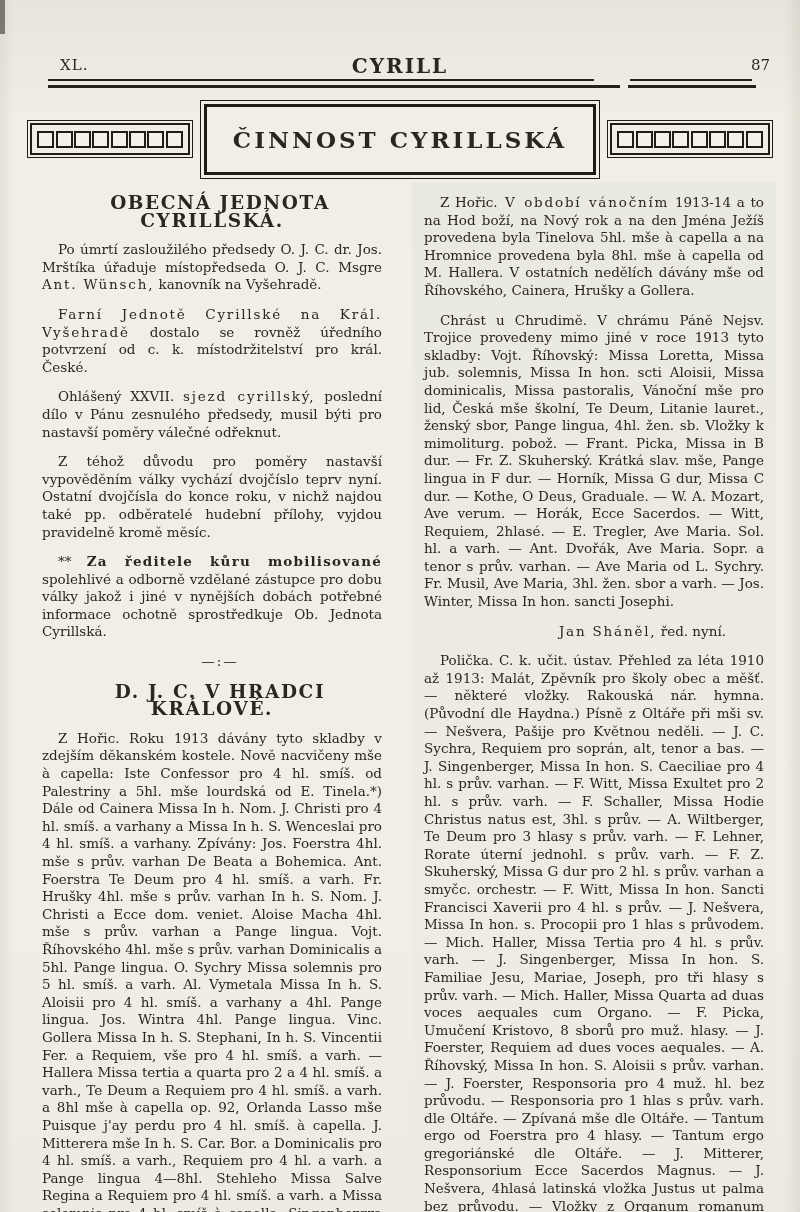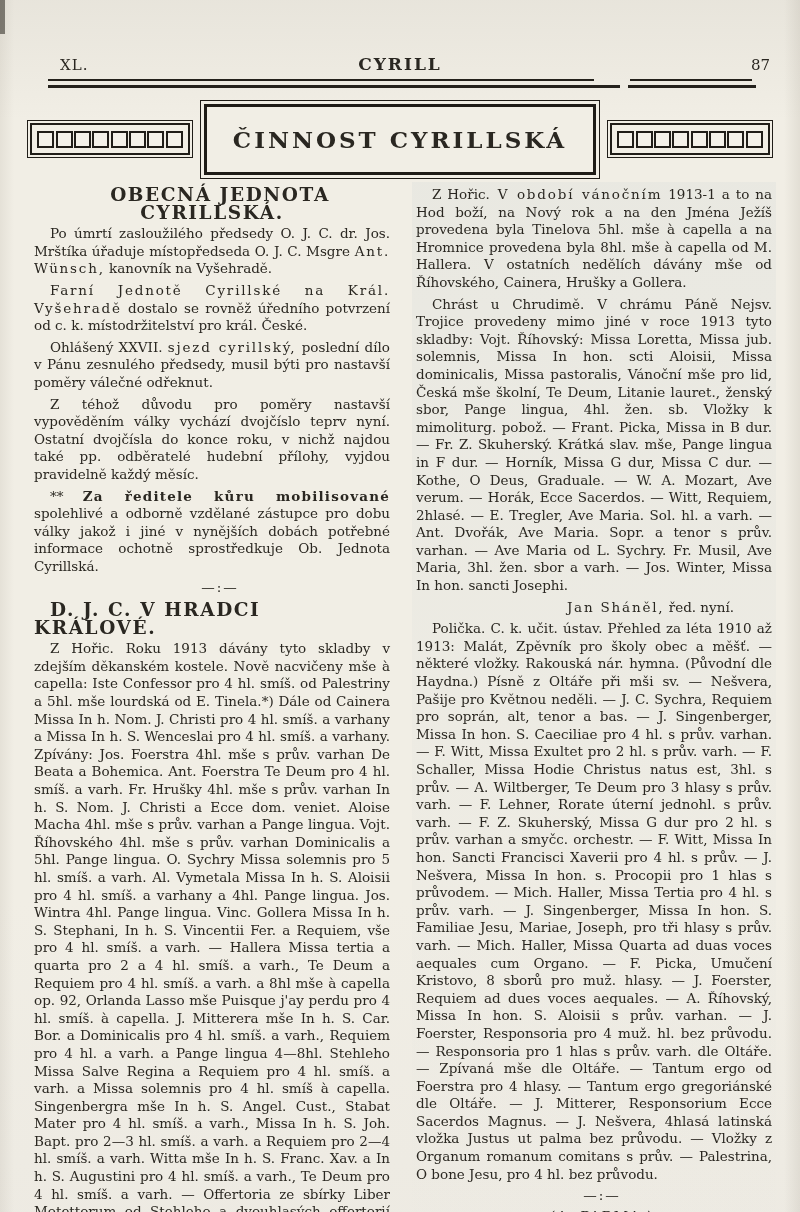--- a/index.html
+++ b/index.html
@@ -12,42 +12,42 @@
     position:relative;width:800px;height:1212px;
     background:
       linear-gradient(90deg, rgba(120,110,95,0.10) 0, rgba(120,110,95,0) 14px),
       linear-gradient(270deg, rgba(120,110,95,0.12) 0, rgba(120,110,95,0) 16px),
       linear-gradient(180deg, rgba(150,145,135,0.10) 0, rgba(150,145,135,0) 120px, rgba(150,145,135,0) 900px, rgba(235,232,225,0.6) 1212px),
       #f1eee5;
     color:#2a2721;
   }
   
   .head-vol{position:absolute;top:56px;left:60px;font-size:15px;letter-spacing:1px;}
-  .head-title{position:absolute;top:54px;left:0;right:0;text-align:center;font-size:17px;font-weight:700;letter-spacing:2px;}
+  .head-title{position:absolute;top:54px;left:0;right:0;text-align:center;font-size:20px;font-weight:700;letter-spacing:2px;}
   .head-page{position:absolute;top:56px;right:30px;font-size:15px;}
   .rule{position:absolute;background:#25221c;}
   .rule-thin-l{top:79px;left:48px;width:546px;height:2px;}
   .rule-thin-r{top:79px;left:630px;width:122px;height:2px;}
   .rule-thick-l{top:85px;left:48px;width:572px;height:3px;}
   .rule-thick-r{top:85px;left:628px;width:128px;height:3px;}
   
   .banner{position:absolute;top:106px;left:30px;right:30px;height:66px;display:flex;align-items:center;}
   .strip{flex:1;height:28px;border:2px solid #201d18;outline:1px solid #201d18;outline-offset:2px;
          display:flex;align-items:center;justify-content:space-evenly;padding:0 4px;background:#f1eee5;}
   .square{width:13px;height:13px;border:2px solid #201d18;background:#f4f1e9;}
   .banner-box{border:3px solid #1e1b16;outline:1px solid #1e1b16;outline-offset:3px;background:#f1eee5;
               padding:19px 26px;margin:0 14px;white-space:nowrap;
               font-size:23px;font-weight:700;letter-spacing:3px;}
   
   .columns{position:absolute;top:182px;left:30px;right:24px;display:flex;gap:18px;}
   .col{width:364px;font-size:13.5px;line-height:17.6px;text-align:justify;}
   .col-right{background:linear-gradient(180deg, rgba(185,198,204,0.14), rgba(185,198,204,0.06) 55%, rgba(185,198,204,0) 90%);}
-  .col p{margin:4px;text-indent:16px;}
+  .col p{margin:12px;text-indent:16px;}
   .sec-heading{font-size:18.5px;font-weight:700;letter-spacing:1.6px;text-align:center;margin:2px 0 8px 0;text-indent:0;}
-  .sec-heading-2{font-size:18.5px;font-weight:700;letter-spacing:1.6px;text-align:left;margin:8px 0 8px 0;text-indent:0;}
+  .sec-heading-2{font-size:18.5px;font-weight:700;letter-spacing:1.6px;text-align:center;margin:8px 0 8px 0;text-indent:0;}
   .sec-heading-big{font-size:20px;font-weight:700;letter-spacing:6px;text-align:center;margin:10px 0 2px 0;text-indent:0;}
   .sec-subheading{font-size:14px;letter-spacing:1.5px;text-align:center;margin:0 0 8px 0;text-indent:0;}
   .divider{text-align:center;margin:4px 0 4px 0;text-indent:0;letter-spacing:2px;}
   .signature-indent{text-align:right;padding-right:38px;text-indent:0;}
   
   .sg-n{}
   .sg-b{font-weight:400;}
   .sg-sp{letter-spacing:1.8px;}
   .sg-bsp{font-weight:700;letter-spacing:1.2px;}
   .corner-mark{position:absolute;top:0;left:0;width:5px;height:34px;background:rgba(40,36,30,0.55);}
@@ -90,30 +90,30 @@
       </div>
   </div>
 
   <div class="columns">
 
     <div class="col">
       <p class="sec-heading">OBECNÁ JEDNOTA CYRILLSKÁ.</p>
       <p><span class="sg-n">Po úmrtí zasloužilého předsedy O. J. C. dr. Jos. Mrštíka úřaduje místopředseda O. J. C. Msgre </span><span class="sg-sp">Ant. Wünsch,</span><span class="sg-n"> kanovník na Vyšehradě.</span></p>
       <p><span class="sg-sp">Farní Jednotě Cyrillské na Král. Vyšehradě</span><span class="sg-n"> dostalo se rovněž úředního potvrzení od c. k. místodržitelství pro král. České.</span></p>
       <p><span class="sg-n">Ohlášený XXVII. </span><span class="sg-sp">sjezd cyrillský,</span><span class="sg-n"> poslední dílo v Pánu zesnulého předsedy, musil býti pro nastavší poměry válečné odřeknut.</span></p>
-      <p><span class="sg-n">Z téhož důvodu pro poměry nastavší vypověděním války vychází dvojčíslo teprv nyní. Ostatní dvojčísla do konce roku, v nichž najdou také pp. odběratelé hudební přílohy, vyjdou pravidelně každý měsíc.</span></p>
+      <p><span class="sg-n">Z téhož důvodu pro poměry nastavší vypověděním války vychází dvojčíslo teprv nyní. Ostatní dvojčísla do konce roku, v nichž najdou také pp. odběratelé hudební přílohy, vyjdou pravidelně kromě měsíc.</span></p>
       <p><span class="sg-n">** </span><span class="sg-bsp">Za ředitele kůru mobilisované</span><span class="sg-n"> spolehlivé a odborně vzdělané zástupce pro dobu války jakož i jiné v nynějších dobách potřebné informace ochotně sprostředkuje Ob. Jednota Cyrillská.</span></p>
       <p class="divider">—:—</p>
       <p class="sec-heading-2">D. J. C. V HRADCI KRÁLOVÉ.</p>
       <p><span class="sg-b">Z Hořic.</span><span class="sg-n"> Roku 1913 dávány tyto skladby v zdejším děkanském kostele. Nově nacvičeny mše à capella: Iste Confessor pro 4 hl. smíš. od Palestriny a 5hl. mše lourdská od E. Tinela.*) Dále od Cainera Missa In h. Nom. J. Christi pro 4 hl. smíš. a varhany a Missa In h. S. Wenceslai pro 4 hl. smíš. a varhany. Zpívány: Jos. Foerstra 4hl. mše s prův. varhan De Beata a Bohemica. Ant. Foerstra Te Deum pro 4 hl. smíš. a varh. Fr. Hrušky 4hl. mše s prův. varhan In h. S. Nom. J. Christi a Ecce dom. veniet. Aloise Macha 4hl. mše s prův. varhan a Pange lingua. Vojt. Říhovského 4hl. mše s prův. varhan Dominicalis a 5hl. Pange lingua. O. Sychry Missa solemnis pro 5 hl. smíš. a varh. Al. Vymetala Missa In h. S. Aloisii pro 4 hl. smíš. a varhany a 4hl. Pange lingua. Jos. Wintra 4hl. Pange lingua. Vinc. Gollera Missa In h. S. Stephani, In h. S. Vincentii Fer. a Requiem, vše pro 4 hl. smíš. a varh. — Hallera Missa tertia a quarta pro 2 a 4 hl. smíš. a varh., Te Deum a Requiem pro 4 hl. smíš. a varh. a 8hl mše à capella op. 92, Orlanda Lasso mše Puisque j'ay perdu pro 4 hl. smíš. à capella. J. Mitterera mše In h. S. Car. Bor. a Dominicalis pro 4 hl. smíš. a varh., Requiem pro 4 hl. a varh. a Pange lingua 4—8hl. Stehleho Missa Salve Regina a Requiem pro 4 hl. smíš. a varh. a Missa solemnis pro 4 hl. smíš à capella. Singenbergra mše In h. S. Angel. Cust., Stabat Mater pro 4 hl. smíš. a varh., Missa In h. S. Joh. Bapt. pro 2—3 hl. smíš. a varh. a Requiem pro 2—4 hl. smíš. a varh. Witta mše In h. S. Franc. Xav. a In h. S. Augustini pro 4 hl. smíš. a varh., Te Deum pro 4 hl. smíš. a varh. — Offertoria ze sbírky Liber Motettorum od Stehleho a dvouhlasých offertorií vydaných u Pusteta. Měnivé části mše zpívány buď chorálně neb recitando. Škola pěvecká (dorost) čítá 15 žáků a cvičí se dle methody Batkeovy. Sbor pěvecký čítá 30 členů. Zkoušky se sborem ženským konají se 3krát v témdnu a se sborem mužským jednou v témdnu, kromě společných zkoušek. Literátský sbor zpíval a cvičil různé kostelní písně lidové.</span></p>
 
     </div>
 
     <div class="col col-right">
-      <p><span class="sg-b">Z Hořic.</span><span class="sg-sp"> V období vánočním</span><span class="sg-n"> 1913-1 a to na Hod boží, na Nový rok a na den Jména Ježíš provedena byla Tinelova 5hl. mše à capella a na Hromnice provedena byla 8hl. mše à capella od M. Hallera. V ostatních nedělích dávány mše od Říhovského, Cainera, Hrušky a Gollera.</span></p>
+      <p><span class="sg-b">Z Hořic.</span><span class="sg-sp"> V období vánočním</span><span class="sg-n"> 1913-14 a to na Hod boží, na Nový rok a na den Jména Ježíš provedena byla Tinelova 5hl. mše à capella a na Hromnice provedena byla 8hl. mše à capella od M. Hallera. V ostatních nedělích dávány mše od Říhovského, Cainera, Hrušky a Gollera.</span></p>
       <p><span class="sg-b">Chrást u Chrudimě.</span><span class="sg-n"> V chrámu Páně Nejsv. Trojice provedeny mimo jiné v roce 1913 tyto skladby: Vojt. Říhovský: Missa Loretta, Missa jub. solemnis, Missa In hon. scti Aloisii, Missa dominicalis, Missa pastoralis, Vánoční mše pro lid, Česká mše školní, Te Deum, Litanie lauret., ženský sbor, Pange lingua, 4hl. žen. sb. Vložky k mimoliturg. pobož. — Frant. Picka, Missa in B dur. — Fr. Z. Skuherský. Krátká slav. mše, Pange lingua in F dur. — Horník, Missa G dur, Missa C dur. — Kothe, O Deus, Graduale. — W. A. Mozart, Ave verum. — Horák, Ecce Sacerdos. — Witt, Requiem, 2hlasé. — E. Tregler, Ave Maria. Sol. hl. a varh. — Ant. Dvořák, Ave Maria. Sopr. a tenor s prův. varhan. — Ave Maria od L. Sychry. Fr. Musil, Ave Maria, 3hl. žen. sbor a varh. — Jos. Winter, Missa In hon. sancti Josephi.</span></p>
       <p class="signature-indent"><span class="sg-sp">Jan Sháněl,</span><span class="sg-n"> řed. nyní.</span></p>
       <p><span class="sg-b">Polička.</span><span class="sg-n"> C. k. učit. ústav. Přehled za léta 1910 až 1913: Malát, Zpěvník pro školy obec a měšť. — některé vložky. Rakouská nár. hymna. (Původní dle Haydna.) Písně z Oltáře při mši sv. — Nešvera, Pašije pro Květnou neděli. — J. C. Sychra, Requiem pro soprán, alt, tenor a bas. — J. Singenberger, Missa In hon. S. Caeciliae pro 4 hl. s prův. varhan. — F. Witt, Missa Exultet pro 2 hl. s prův. varh. — F. Schaller, Missa Hodie Christus natus est, 3hl. s prův. — A. Wiltberger, Te Deum pro 3 hlasy s prův. varh. — F. Lehner, Rorate úterní jednohl. s prův. varh. — F. Z. Skuherský, Missa G dur pro 2 hl. s prův. varhan a smyčc. orchestr. — F. Witt, Missa In hon. Sancti Francisci Xaverii pro 4 hl. s prův. — J. Nešvera, Missa In hon. s. Procopii pro 1 hlas s průvodem. — Mich. Haller, Missa Tertia pro 4 hl. s prův. varh. — J. Singenberger, Missa In hon. S. Familiae Jesu, Mariae, Joseph, pro tři hlasy s prův. varh. — Mich. Haller, Missa Quarta ad duas voces aequales cum Organo. — F. Picka, Umučení Kristovo, 8 sborů pro muž. hlasy. — J. Foerster, Requiem ad dues voces aequales. — A. Říhovský, Missa In hon. S. Aloisii s prův. varhan. — J. Foerster, Responsoria pro 4 muž. hl. bez průvodu. — Responsoria pro 1 hlas s prův. varh. dle Oltáře. — Zpívaná mše dle Oltáře. — Tantum ergo od Foerstra pro 4 hlasy. — Tantum ergo gregoriánské dle Oltáře. — J. Mitterer, Responsorium Ecce Sacerdos Magnus. — J. Nešvera, 4hlasá latinská vložka Justus ut palma bez průvodu. — Vložky z Organum romanum comitans s prův. — Palestrina, O bone Jesu, pro 4 hl. bez průvodu.</span></p>
       <p class="divider">—:—</p>
       <p class="sec-subheading">(A. PARMA.)</p>
       <p><span class="sg-b">Z Kroměříže.</span><span class="sg-sp"> (Církevní hudba u sv. Mořice.)</span></p>
     </div>
 
   </div>
 </div>

